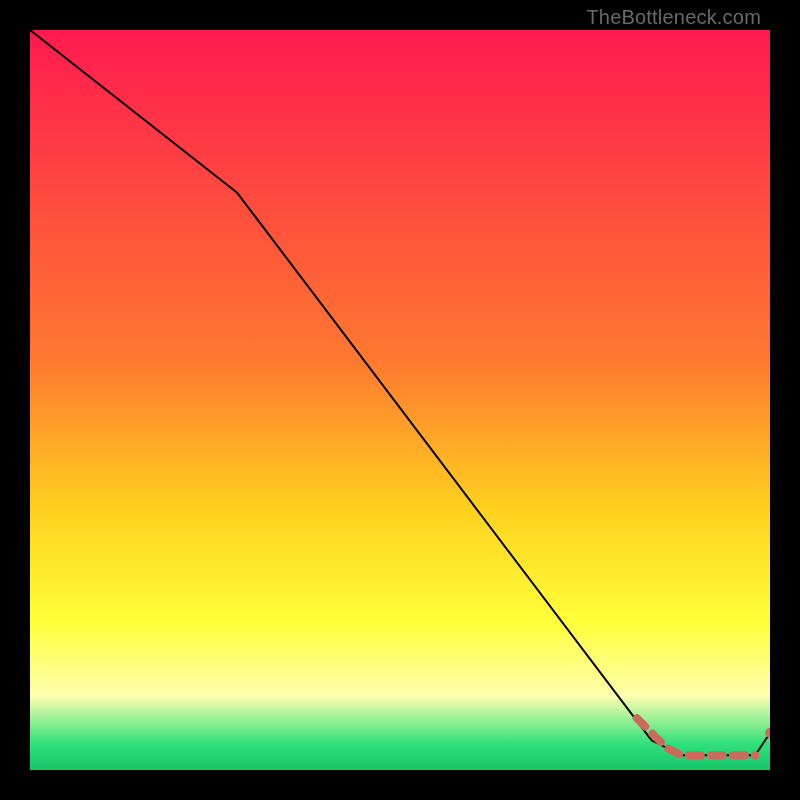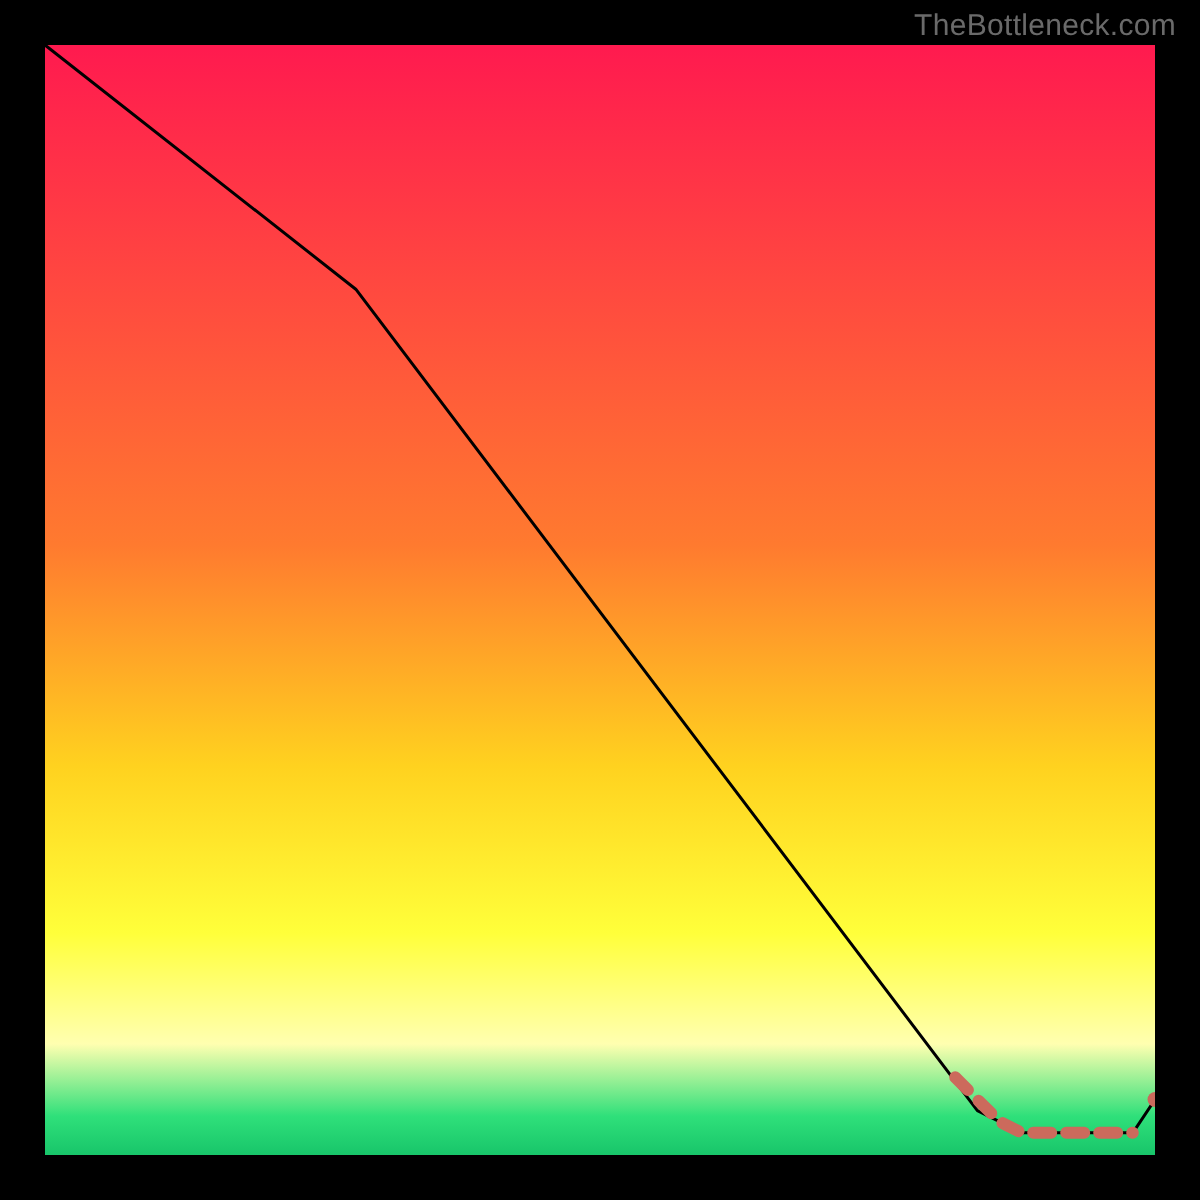--- a/index.html
+++ b/index.html
@@ -31,21 +31,21 @@
   }
   .overlay-svg {
     position: absolute;
     left: 0; top: 0;
     width: 740px;
     height: 740px;
   }
   .watermark {
     position: absolute;
     top: 6px;
-    right: 16px;
+    right: 39px;
     color: #6a6a6a;
     font-size: 20px;
     font-weight: 500;
     letter-spacing: 0.2px;
     user-select: none;
   }
 </style>
 </head>
 <body>
 

